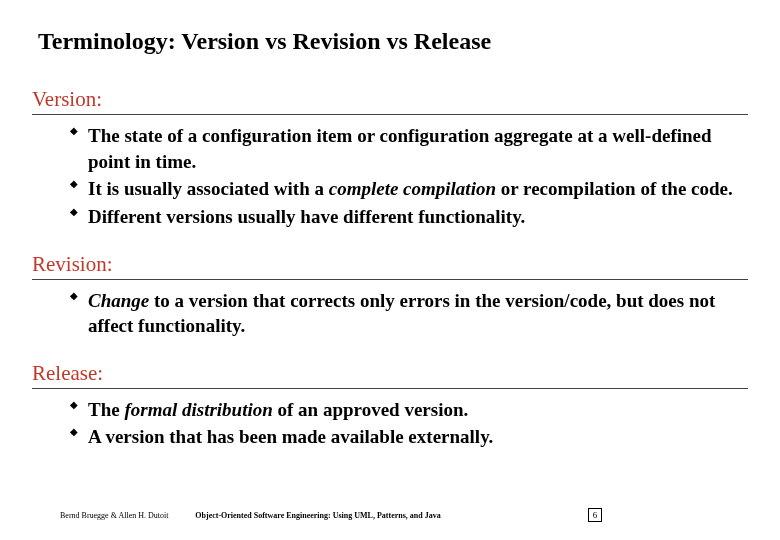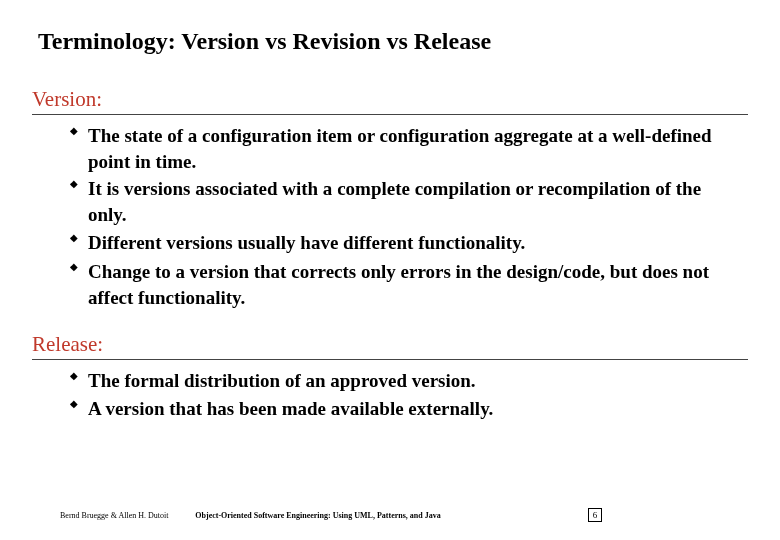--- a/index.html
+++ b/index.html
@@ -41,21 +41,21 @@
     margin-bottom: 2px;
   }
   ul.bullets li::before {
     content: "◆";
     position: absolute;
     left: 0;
     top: 1px;
     font-size: 10px;
     font-weight: normal;
   }
-  .italic { }
+  .italic { font-style: italic; }
   .footer {
     position: absolute;
     bottom: 18px;
     left: 0;
     width: 636px;
     display: flex;
     align-items: center;
     justify-content: space-between;
     padding: 0 34px 0 60px;
     font-size: 8px;
@@ -78,26 +78,27 @@
 </head>
 <body>
 
 <h1 class="title">Terminology: Version vs Revision vs Release</h1>
 
 <div>
 
   <div class="section-heading">Version:</div>
   <ul class="bullets">
     <li><span>The state of a configuration item or configuration aggregate at a well-defined point in time.</span></li>
-    <li><span>It is versions associated with a </span><span class="italic">complete compilation</span><span> or recompilation of the only.</span></li>
+    <li><span>It is usually associated with a </span><span class="italic">complete compilation</span><span> or recompilation of the code.</span></li>
     <li><span>Different versions usually have different functionality.</span></li>
   </ul>
 
+  <div class="section-heading">Revision:</div>
   <ul class="bullets">
-    <li><span class="italic">Change</span><span> to a version that corrects only errors in the design/code, but does not affect functionality.</span></li>
+    <li><span class="italic">Change</span><span> to a version that corrects only errors in the version/code, but does not affect functionality.</span></li>
   </ul>
 
   <div class="section-heading">Release:</div>
   <ul class="bullets">
     <li><span>The </span><span class="italic"> formal distribution</span><span> of an approved version.</span></li>
     <li><span>A version that has been made available externally.</span></li>
   </ul>
 
 </div>
 

